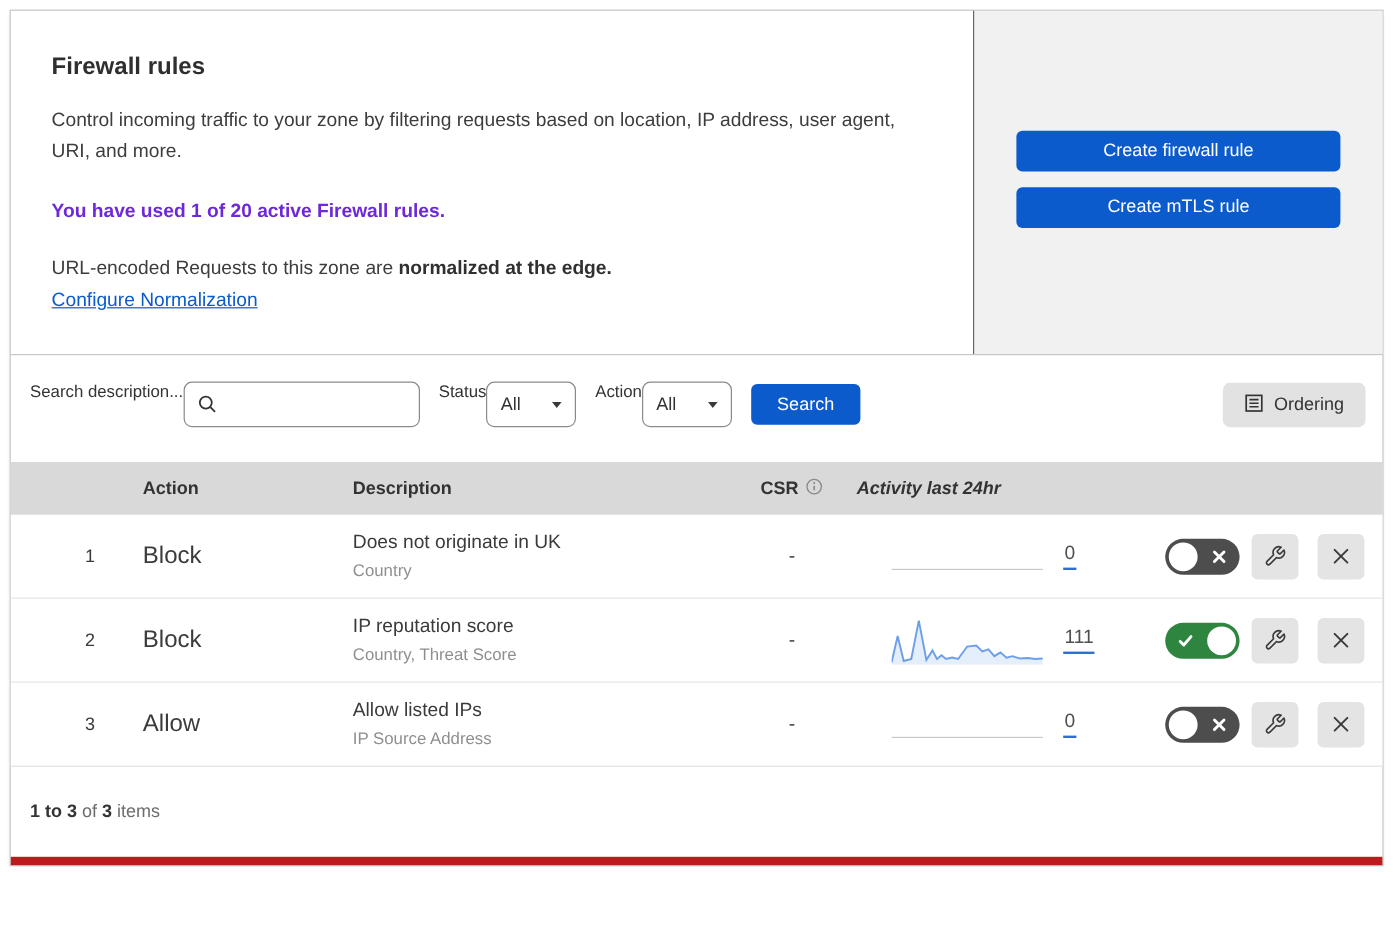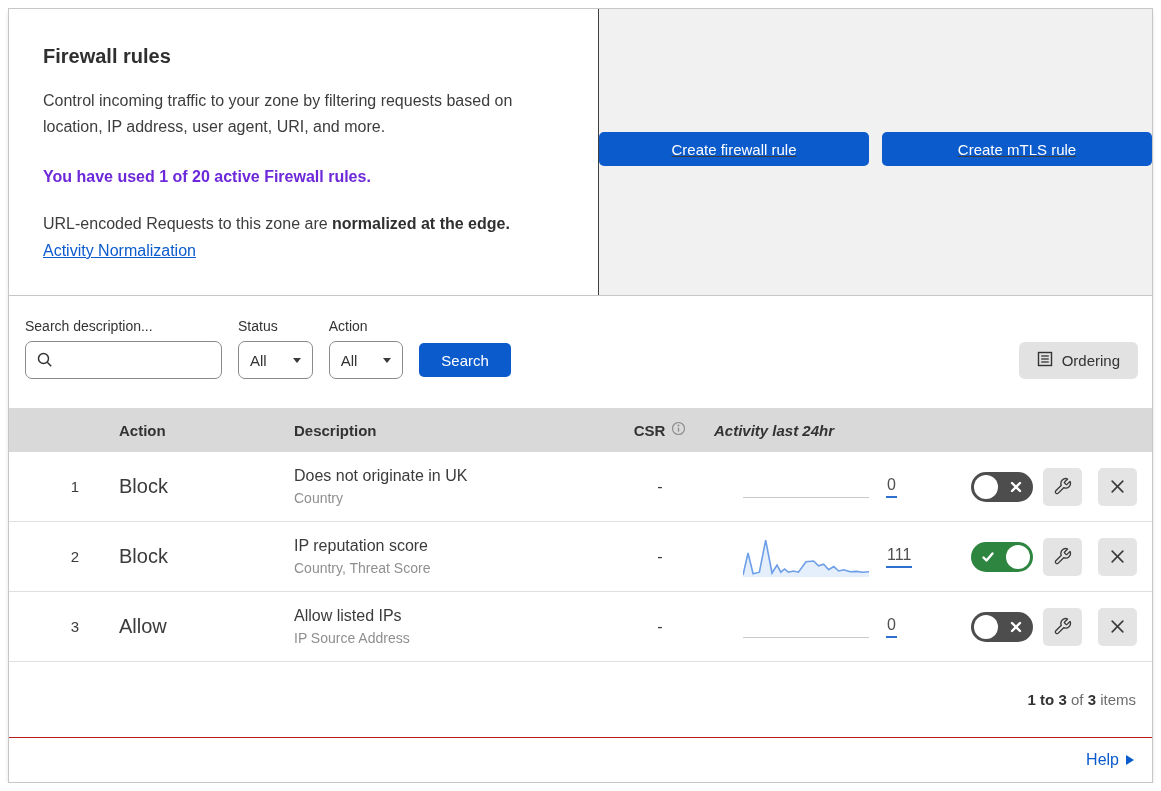--- a/index.html
+++ b/index.html
@@ -24,32 +24,32 @@
   .intro .desc { font-size: 16px; line-height: 26px; max-width: 735px; color: #3d3d3d; }
   .intro .usage { font-weight: 700; color: #6d28d9; margin-top: 28px; }
   .intro .norm { margin-top: 29px; color: #3d3d3d; }
   .intro .norm strong { color: #303030; }
   .config-link {
     display: inline-block; margin-top: 9px;
     color: #0b5bcc; text-decoration: underline; cursor: pointer;
   }
   .cta-panel {
     flex: 1; background: #f1f1f1;
-    display: flex; flex-direction: row; justify-content: center; align-items: center;
-    gap: 13px; padding-bottom: 6px; text-decoration: underline;
+    display: flex; flex-direction: column; justify-content: center; align-items: center;
+    gap: 13px; padding-bottom: 6px;
   }
   .btn-primary {
     width: 270px; height: 34px;
     background: #0b5bcc; color: #fff; border: none; border-radius: 5px;
     font-family: inherit; font-size: 15px; cursor: pointer;
   }
 
   
   .filter-bar { display: flex; align-items: flex-end; padding: 22px 14px 29px 16px; }
-  .filter-group { display: flex; flex-direction: column; margin-right: 16px; }
+  .filter-group { display: flex; flex-direction: row; margin-right: 16px; }
   .filter-label { font-size: 14px; color: #333; margin-bottom: 7px; }
   .search-box { position: relative; width: 197px; }
   .search-box input {
     width: 100%; height: 38px; border: 1px solid #8a8a8a; border-radius: 7px;
     padding: 0 10px 0 36px; font-family: inherit; font-size: 15px; background: #fff;
   }
   .search-box .icon { position: absolute; left: 12px; top: 11px; }
   .select-box {
     height: 38px; border: 1px solid #8a8a8a; border-radius: 7px; background: #fff;
     display: flex; align-items: center; padding: 0 11px; cursor: pointer;
@@ -116,42 +116,42 @@
   .toggle.on .check { display: block; left: 10px; }
 
   .icon-btn {
     width: 39px; height: 38px; border: none; border-radius: 5px; background: #e4e4e4;
     display: flex; align-items: center; justify-content: center; cursor: pointer; flex: none;
   }
   .wrench-btn { margin-left: 10px; }
   .delete-btn { margin-left: 16px; }
 
   
-  .pager { padding: 29px 16px; font-size: 15px; border-bottom: 1px solid #b91c1c; color: #6d6d6d; text-align: right; }
+  .pager { padding: 29px 16px; font-size: 15px; border-bottom: 7px solid #b91c1c; color: #6d6d6d; }
   .pager b { color: #333; }
   .help-bar { height: 44px; display: flex; align-items: center; justify-content: flex-end; padding-right: 18px; }
   .help-link { color: #0b5bcc; font-size: 16px; display: flex; align-items: center; cursor: pointer; }
   .help-arrow {
     width: 0; height: 0; margin-left: 7px;
     border-left: 8px solid #0b5bcc;
     border-top: 5.5px solid transparent; border-bottom: 5.5px solid transparent;
   }
 </style>
 </head>
 <body>
 
 <div class="page">
 
   <div class="top-section">
     <div class="intro">
       <h1>Firewall rules</h1>
       <p class="desc">Control incoming traffic to your zone by filtering requests based on location, IP address, user agent, URI, and more.</p>
       <p class="usage">You have used 1 of 20 active Firewall rules.</p>
       <p class="norm"><span>URL-encoded Requests to this zone are </span><strong>normalized at the edge.</strong></p>
-      <a class="config-link">Activity Normalization</a>
+      <a class="config-link">Configure Normalization</a>
     </div>
     <div class="cta-panel">
       <button class="btn-primary">Create firewall rule</button>
       <button class="btn-primary">Create mTLS rule</button>
     </div>
   </div>
 
   <div class="filter-bar">
     <div class="filter-group">
       <span class="filter-label">Search description...</span>
@@ -322,20 +322,14 @@
     </div>
   </div>
 
   <div class="pager">
     <b>1 to 3</b>
     <span>of</span>
     <b>3</b>
     <span>items</span>
   </div>
 
-  <div class="help-bar">
-    <a class="help-link">
-      <span>Help</span>
-      <span class="help-arrow"></span>
-    </a>
-  </div>
 
 </div>
 
 </body></html>

